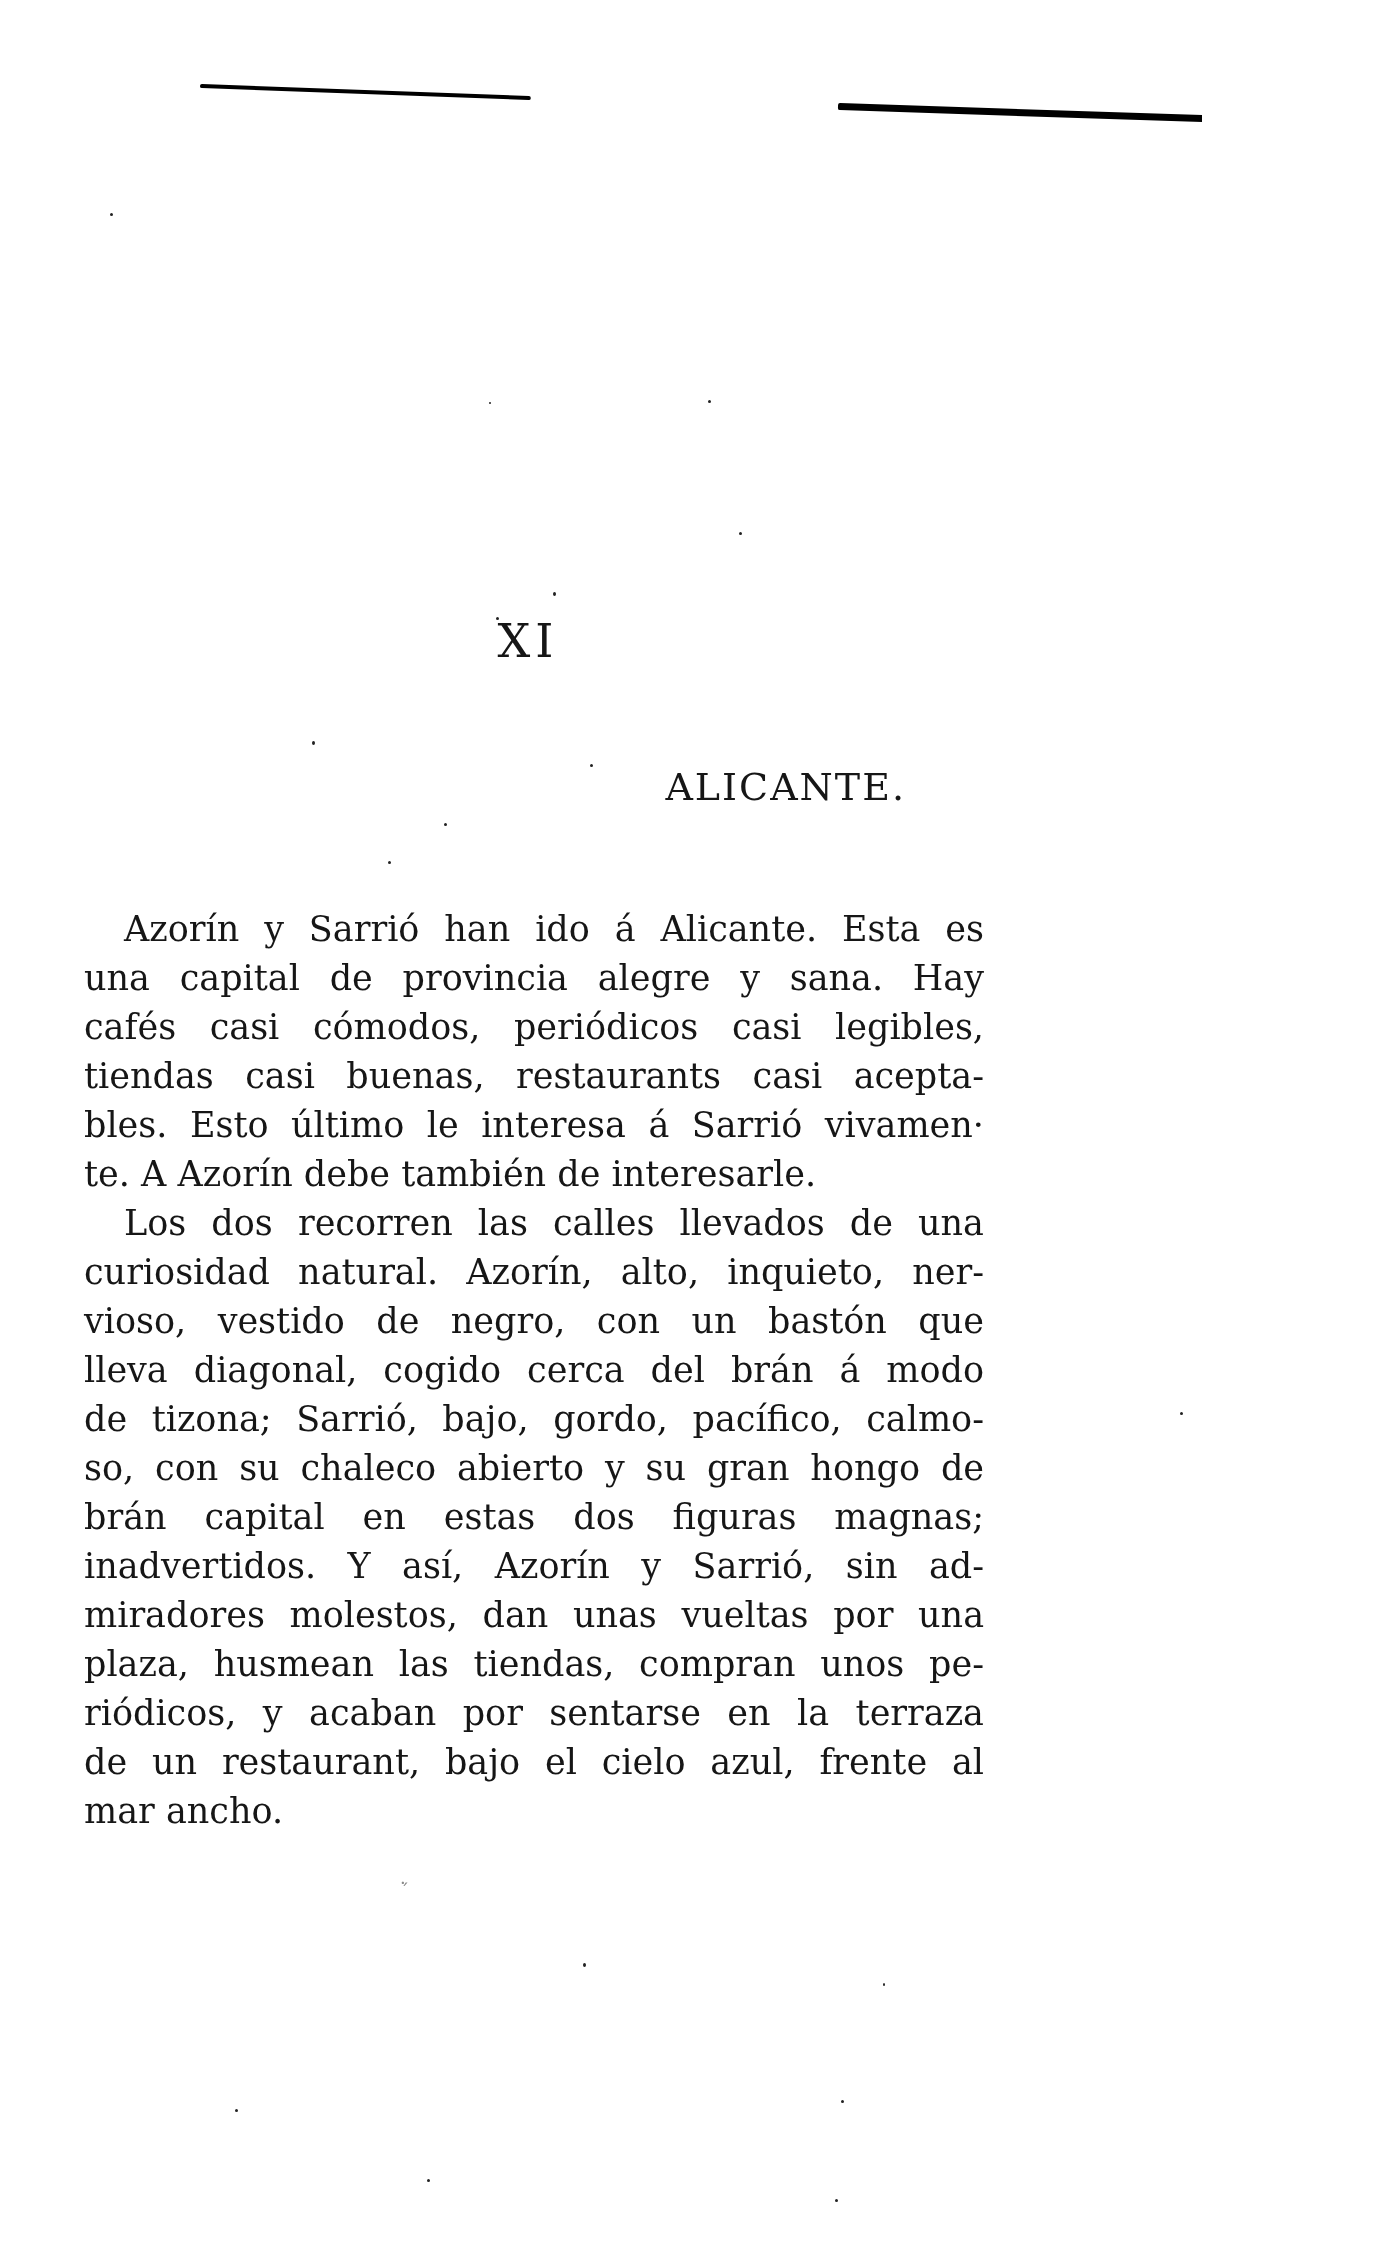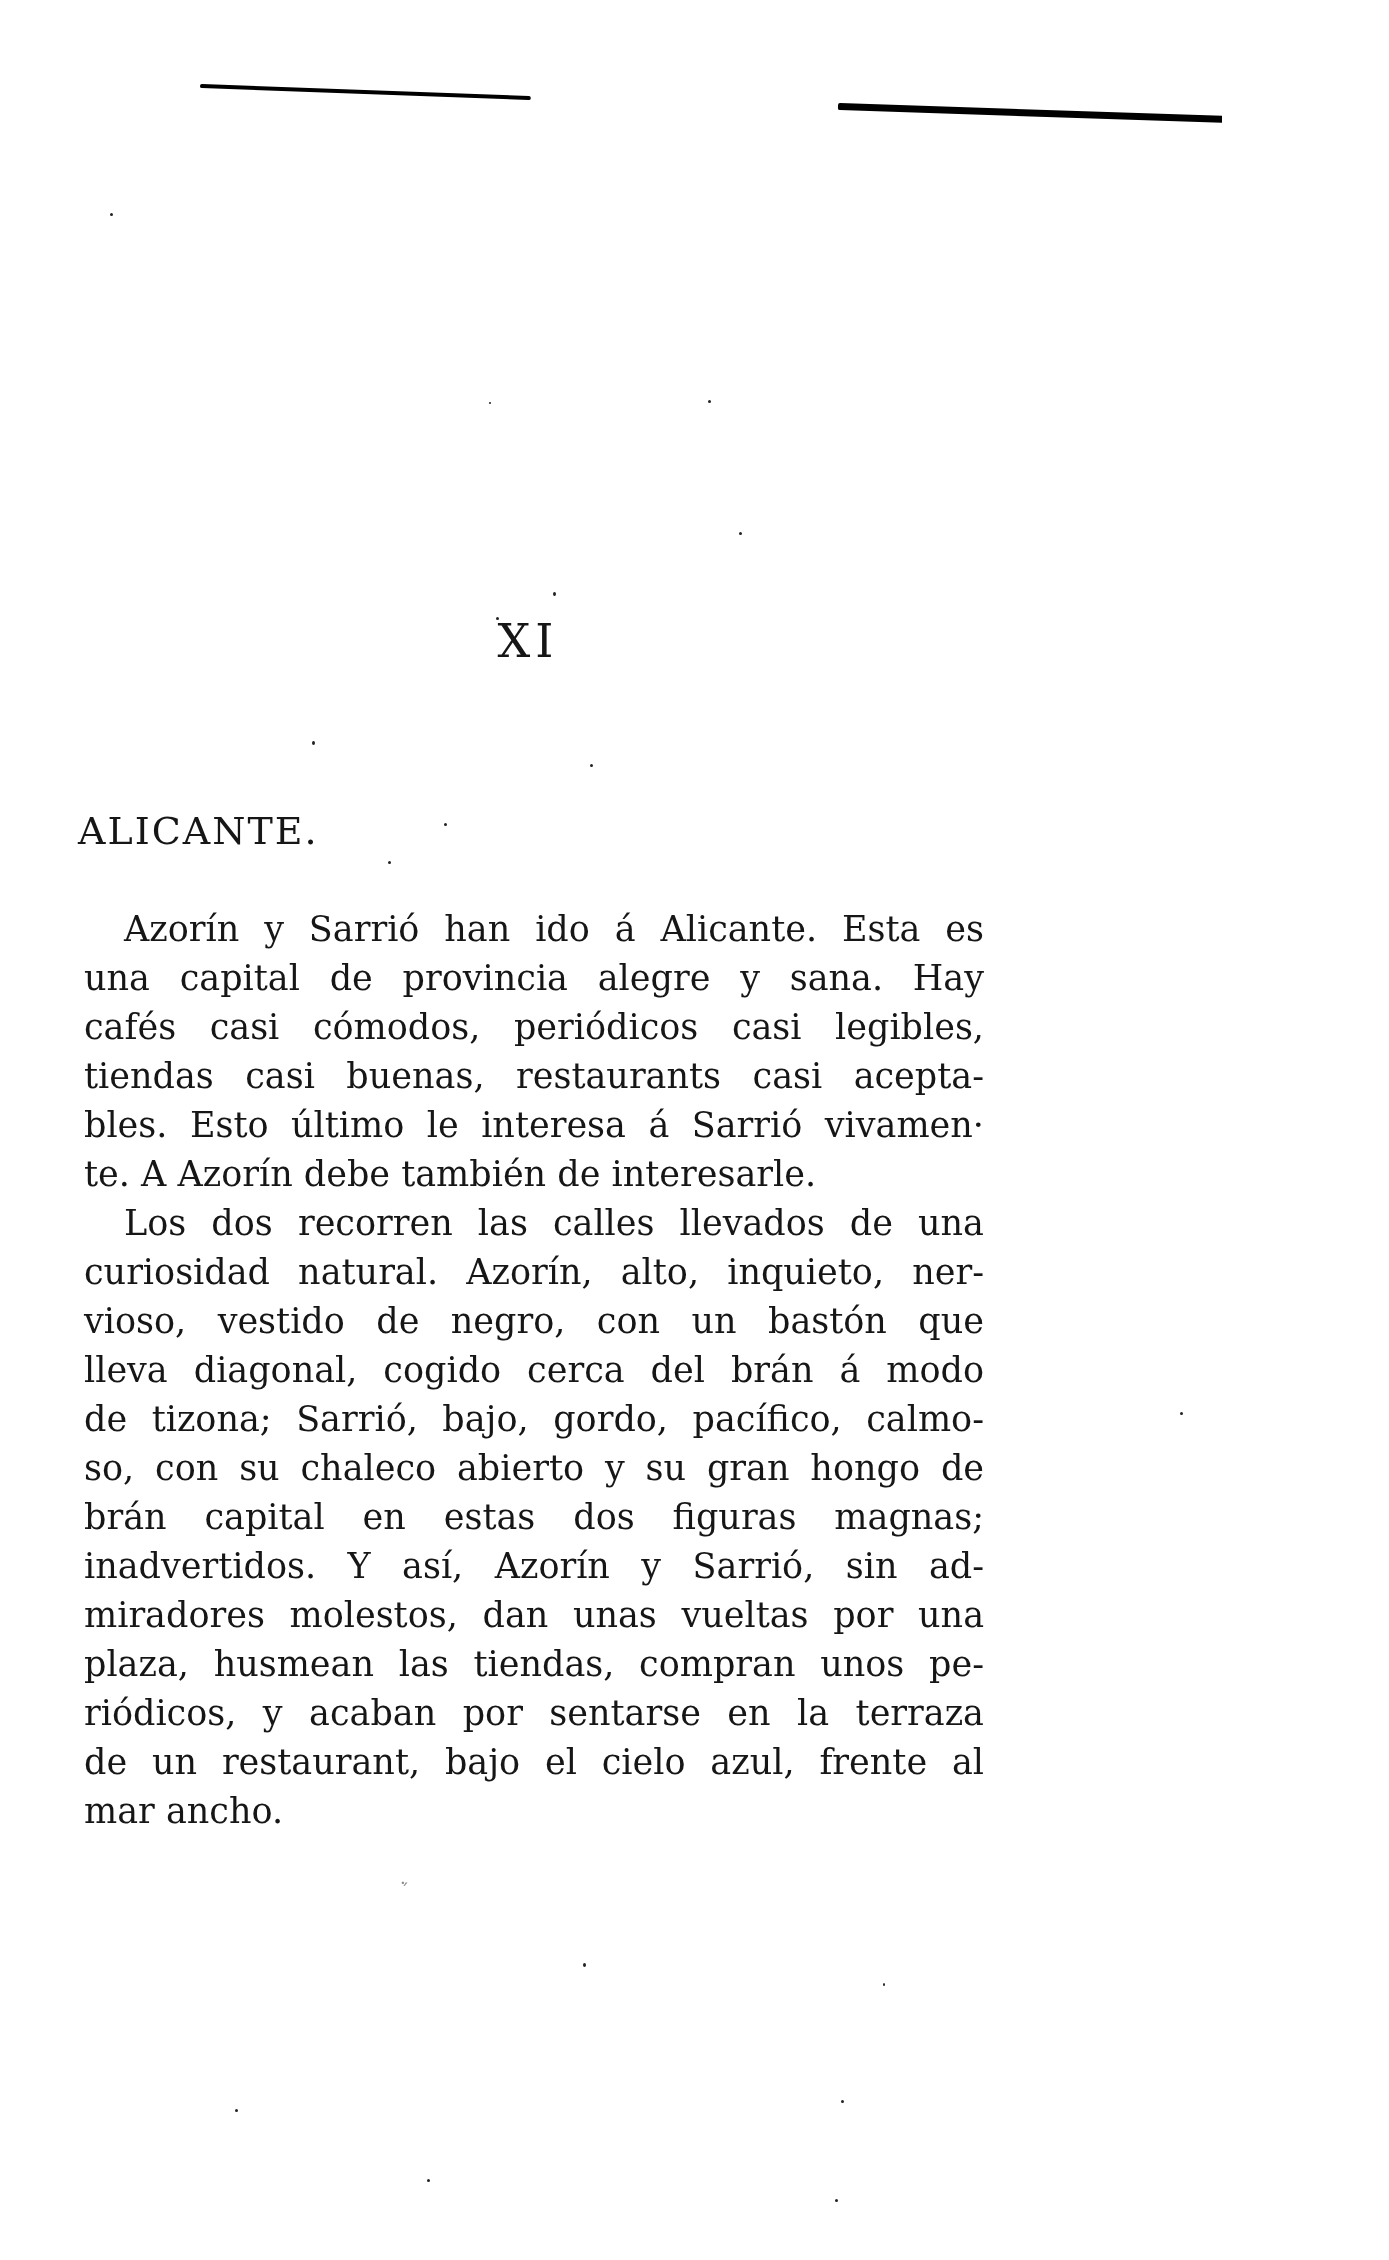--- a/index.html
+++ b/index.html
@@ -8,21 +8,20 @@
     background: #ffffff;
   }
   .page {
     position: relative;
     width: 1202px;
     height: 2260px;
     background: #ffffff;
     color: #161616;
     font-family: "DejaVu Serif", "Liberation Serif", serif;
     overflow: hidden;
-    padding-left: 20px;
   }
   
   .rule {
     position: absolute;
     background: #000;
     border-radius: 2px;
   }
   .rule-left {
     left: 200px; top: 84px;
     width: 331px; height: 4px;
@@ -39,24 +38,25 @@
     position: absolute;
     left: 78px; top: 618px;
     width: 900px;
     text-align: center;
     font-size: 46px;
     letter-spacing: 5px;
     line-height: 1;
   }
   .title {
     position: absolute;
-    left: 78px; top: 812px;
+    left: 78px; top: 768px;
     width: 900px;
     box-sizing: border-box;
     padding-right: 72px;
+    text-align: right;
     font-size: 38px;
     letter-spacing: 2px;
     line-height: 1;
   }
   .body-text {
     position: absolute;
     left: 78px; top: 905px;
     width: 900px;
     font-size: 35px;
     line-height: 49px;

